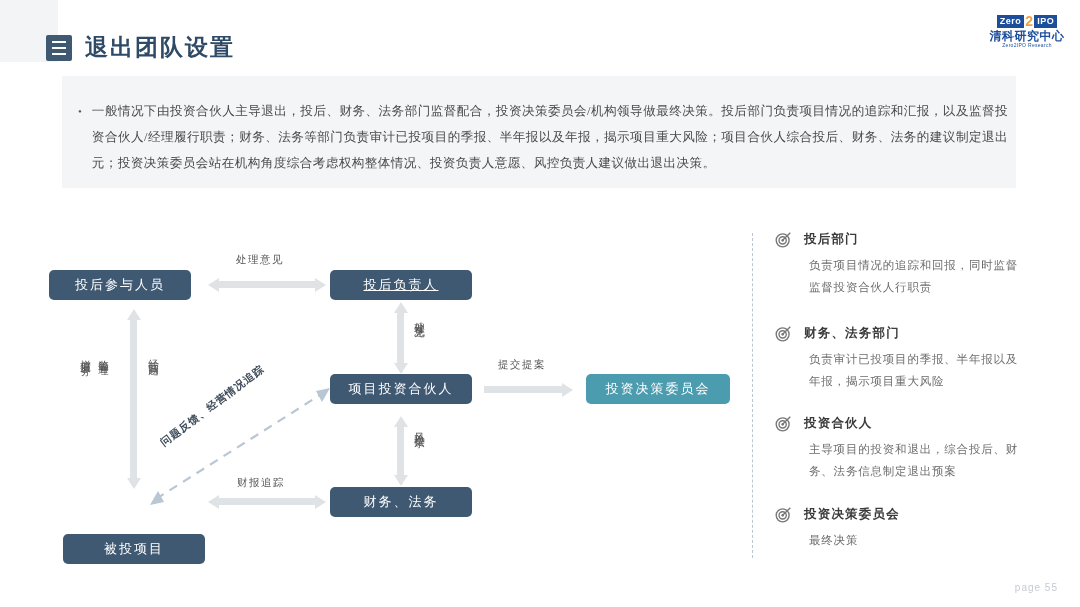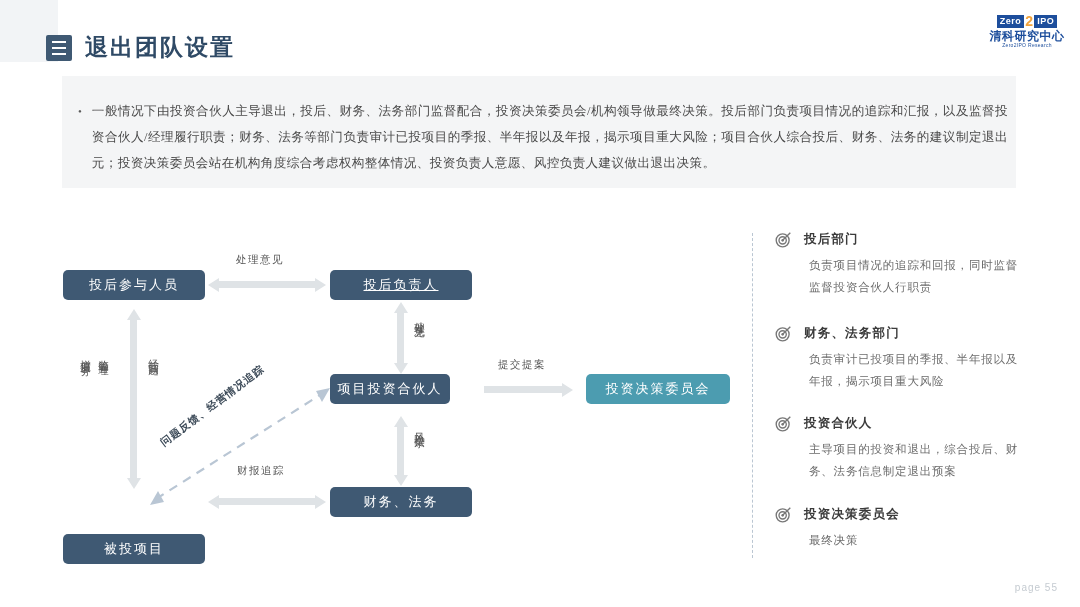--- a/index.html
+++ b/index.html
@@ -95,23 +95,23 @@
     position: absolute;
     background: #3f5973;
     color: #ffffff;
     border-radius: 5px;
     display: flex; align-items: center; justify-content: center;
     font-size: 13px; letter-spacing: 2px;
     white-space: nowrap;
   }
   .node.teal { background: #4c9cb0; }
 
-  .n-staff   { left: 63px;  top: 270px; width: 142px; height: 30px; }
+  .n-staff   { left: 49px;  top: 270px; width: 142px; height: 30px; }
   .n-lead    { left: 330px; top: 270px; width: 142px; height: 30px; text-decoration: underline; }
-  .n-partner { left: 330px; top: 374px; width: 120px; height: 30px; }
+  .n-partner { left: 330px; top: 374px; width: 142px; height: 30px; }
   .n-finance { left: 330px; top: 487px; width: 142px; height: 30px; }
   .n-project { left: 63px;  top: 487px; width: 142px; height: 30px; margin-top: 47px; }
   .n-ic      { left: 586px; top: 374px; width: 144px; height: 30px; }
 
   .edge-label {
     position: absolute;
     font-size: 10.5px; color: #555555; letter-spacing: 1.5px;
     white-space: nowrap;
   }
   .edge-label.vert {
@@ -218,21 +218,21 @@
     <div class="edge-label vert" style="left:412px; top:313px;">处理意见</div>
 
     <div class="arrow-v" style="left:397px; top:427px; height:48px;"></div>
     <div class="head up" style="left:394px; top:416px;"></div>
     <div class="head down" style="left:394px; top:475px;"></div>
     <div class="edge-label vert" style="left:412px; top:424px;">风险提示</div>
 
     <div class="arrow-h" style="left:219px; top:498px; width:96px;"></div>
     <div class="head left" style="left:208px; top:494.5px;"></div>
     <div class="head right" style="left:315px; top:494.5px;"></div>
-    <div class="edge-label" style="left:237px; top:464px;">财报追踪</div>
+    <div class="edge-label" style="left:237px; top:476px;">财报追踪</div>
 
     <div class="arrow-v" style="left:130px; top:320px; height:158px;"></div>
     <div class="head up" style="left:127px; top:309px;"></div>
     <div class="head down" style="left:127px; top:478px;"></div>
     <div class="edge-label vert" style="left:78px;  top:351px;">增值服务</div>
     <div class="edge-label vert" style="left:96px;  top:351px;">监管管理</div>
     <div class="edge-label vert" style="left:146px; top:351px;">经营问题</div>
 
     <svg class="dashed-arrow" width="190" height="120" viewBox="0 0 190 120">
       <line x1="6" y1="114" x2="170" y2="10" stroke="#b9c6d4" stroke-width="2.2" stroke-dasharray="9,7"></line>

